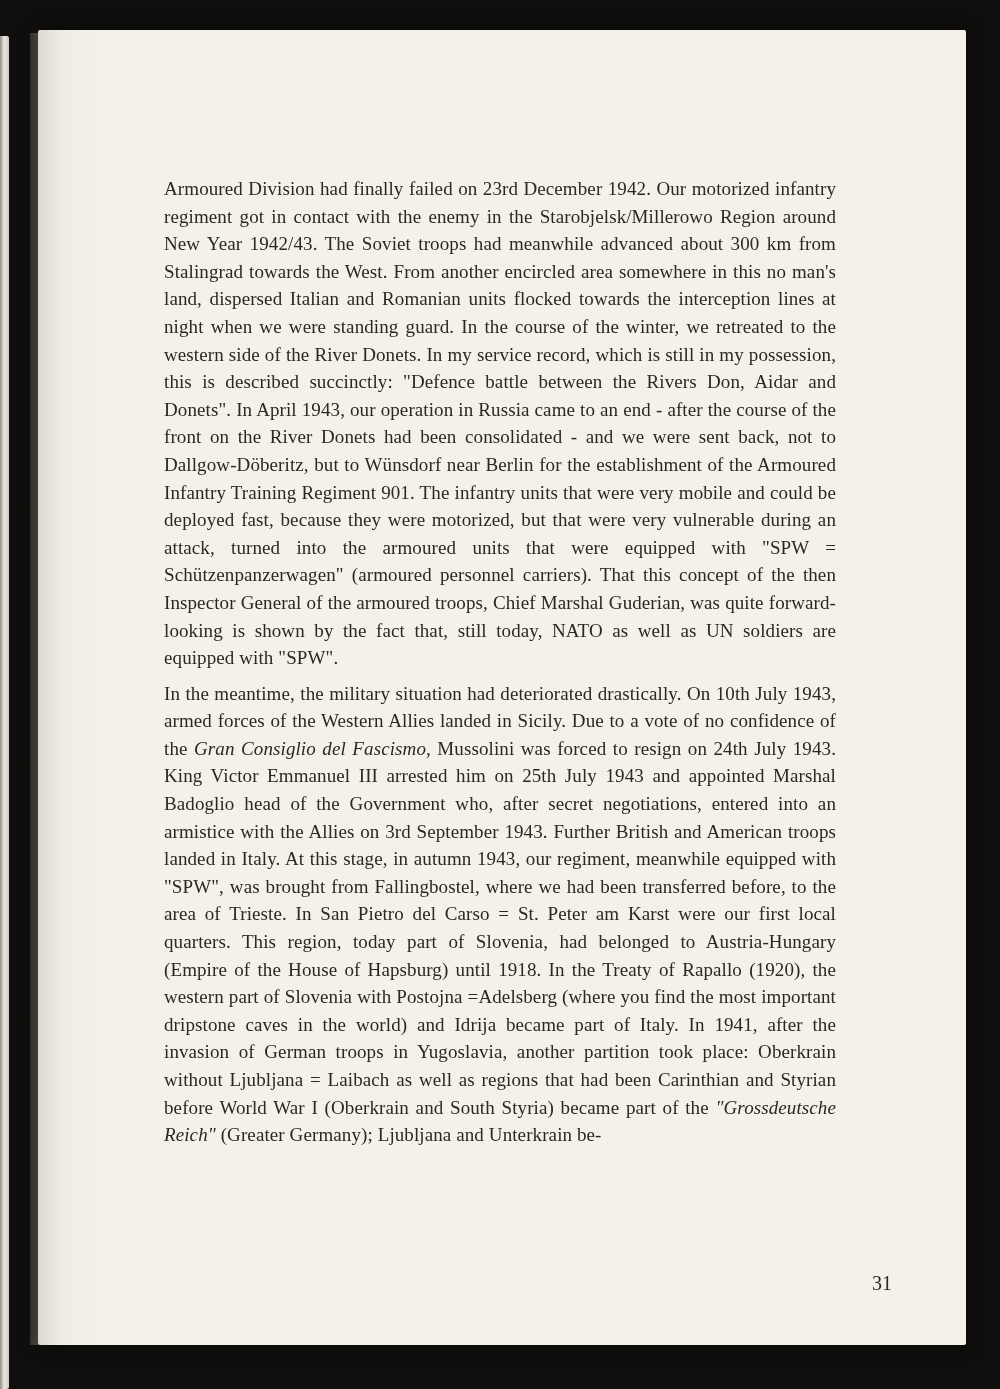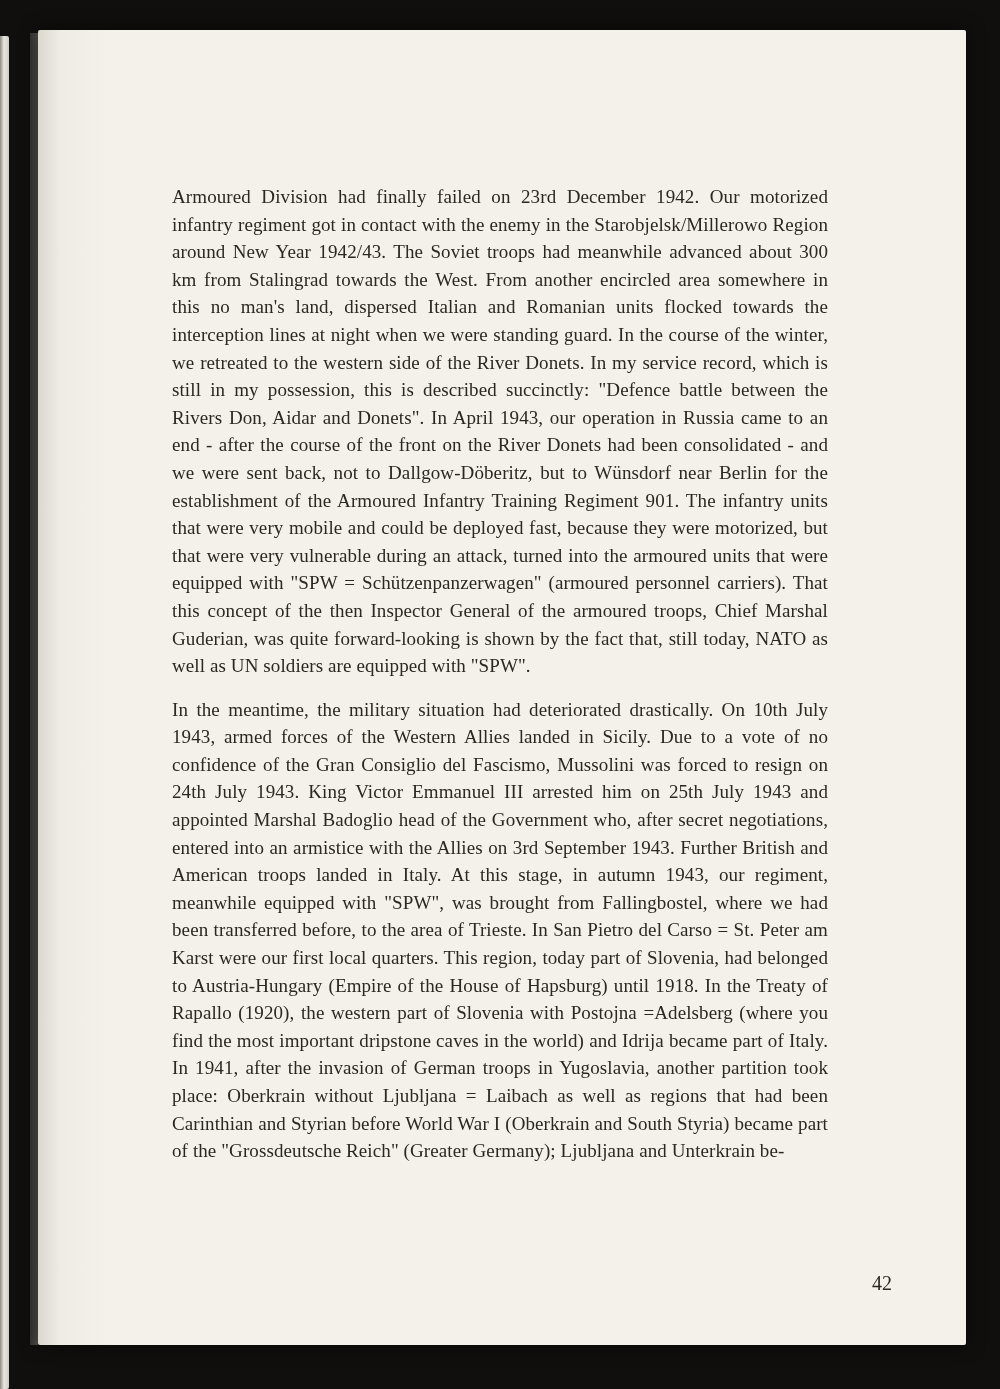--- a/index.html
+++ b/index.html
@@ -51,23 +51,23 @@
     left: 118px;
     top: 137px;
     width: 688px;
     text-align: justify;
     font-size: 19px;
     line-height: 27.6px;
     color: #2b2824;
     letter-spacing: 0.1px;
   }
   .text-block p {
-    margin: 16px;
+    margin: 8px;
   }
-  .it { }
+  .it { font-style: italic; }
   .b  { font-weight: normal; }
   .page-number {
     position: absolute;
     right: 74px;
     top: 1242px;
     font-size: 20px;
     color: #2b2824;
   }
 </style>
 </head>
@@ -81,17 +81,17 @@
   <div class="page">
 
     <div class="text-block">
 
       <p><span>Armoured Division had finally failed on 23rd December 1942. Our motorized infantry regiment got in contact with the enemy in the Starobjelsk/Millerowo Region around New Year 1942/43. The Soviet troops had meanwhile advanced about 300 km from Stalingrad towards the West. From another encircled area somewhere in this no man's land, dispersed Italian and Romanian units flocked towards the interception lines at night when we were standing guard. In the course of the winter, we retreated to the western side of the River Donets. In my service record, which is still in my possession, this is described succinctly: "Defence battle between the Rivers Don, Aidar and Donets". In April 1943, our operation in Russia came to an end - after the course of the front on the River Donets had been consolidated - and we were sent back, not to Dallgow-Döberitz, but to Wünsdorf near Berlin for the establishment of the Armoured Infantry Training Regiment 901. The infantry units that were very mobile and could be deployed fast, because they were motorized, but that were very vulnerable during an attack, turned into the armoured units that were equipped with "SPW = Schützenpanzerwagen" (armoured personnel carriers). That this concept of the then Inspector General of the armoured troops, Chief Marshal Guderian, was quite forward-looking is shown by the fact that, still today, NATO as well as UN soldiers are equipped with "SPW".</span></p>
 
       <p><span>In the meantime, the military situation had deteriorated drastically. On 10th July 1943, armed forces of the Western Allies landed in Sicily. Due to a vote of no confidence of the </span><span class="it">Gran Consiglio del Fascismo</span><span>, Mussolini was forced to resign on 24th July 1943. King Victor Emmanuel III arrested him on 25th July 1943 and appointed Marshal Badoglio head of the Government who, after secret negotiations, entered into an armistice with the Allies on 3rd September 1943. Further British and American troops landed in Italy. At this stage, in autumn 1943, our regiment, meanwhile equipped with "SPW", was brought from Fallingbostel, where we had been transferred before, to the area of Trieste. In San Pietro del Carso = St. Peter am Karst were our first local quarters. This region, today part of Slovenia, had belonged to Austria-Hungary (Empire of the House of Hapsburg) until 1918. In the Treaty of Rapallo (1920), the western part of Slovenia with Postojna =Adelsberg (where you find the most important dripstone caves in the world) and Idrija became part of Italy. In 1941, after the invasion of German troops in Yugoslavia, another partition took place: Oberkrain </span><span class="b">without</span><span> Ljubljana = Laibach as well as regions that had been Carinthian and Styrian before World War I (Oberkrain and South Styria) became part of the </span><span class="it">"Grossdeutsche Reich"</span><span> (Greater Germany); Ljubljana and Unterkrain be-</span></p>
 
     </div>
 
-    <div class="page-number">42</div>
+    <div class="page-number">31</div>
 
   </div>
 
 </div>
 
 </body></html>

